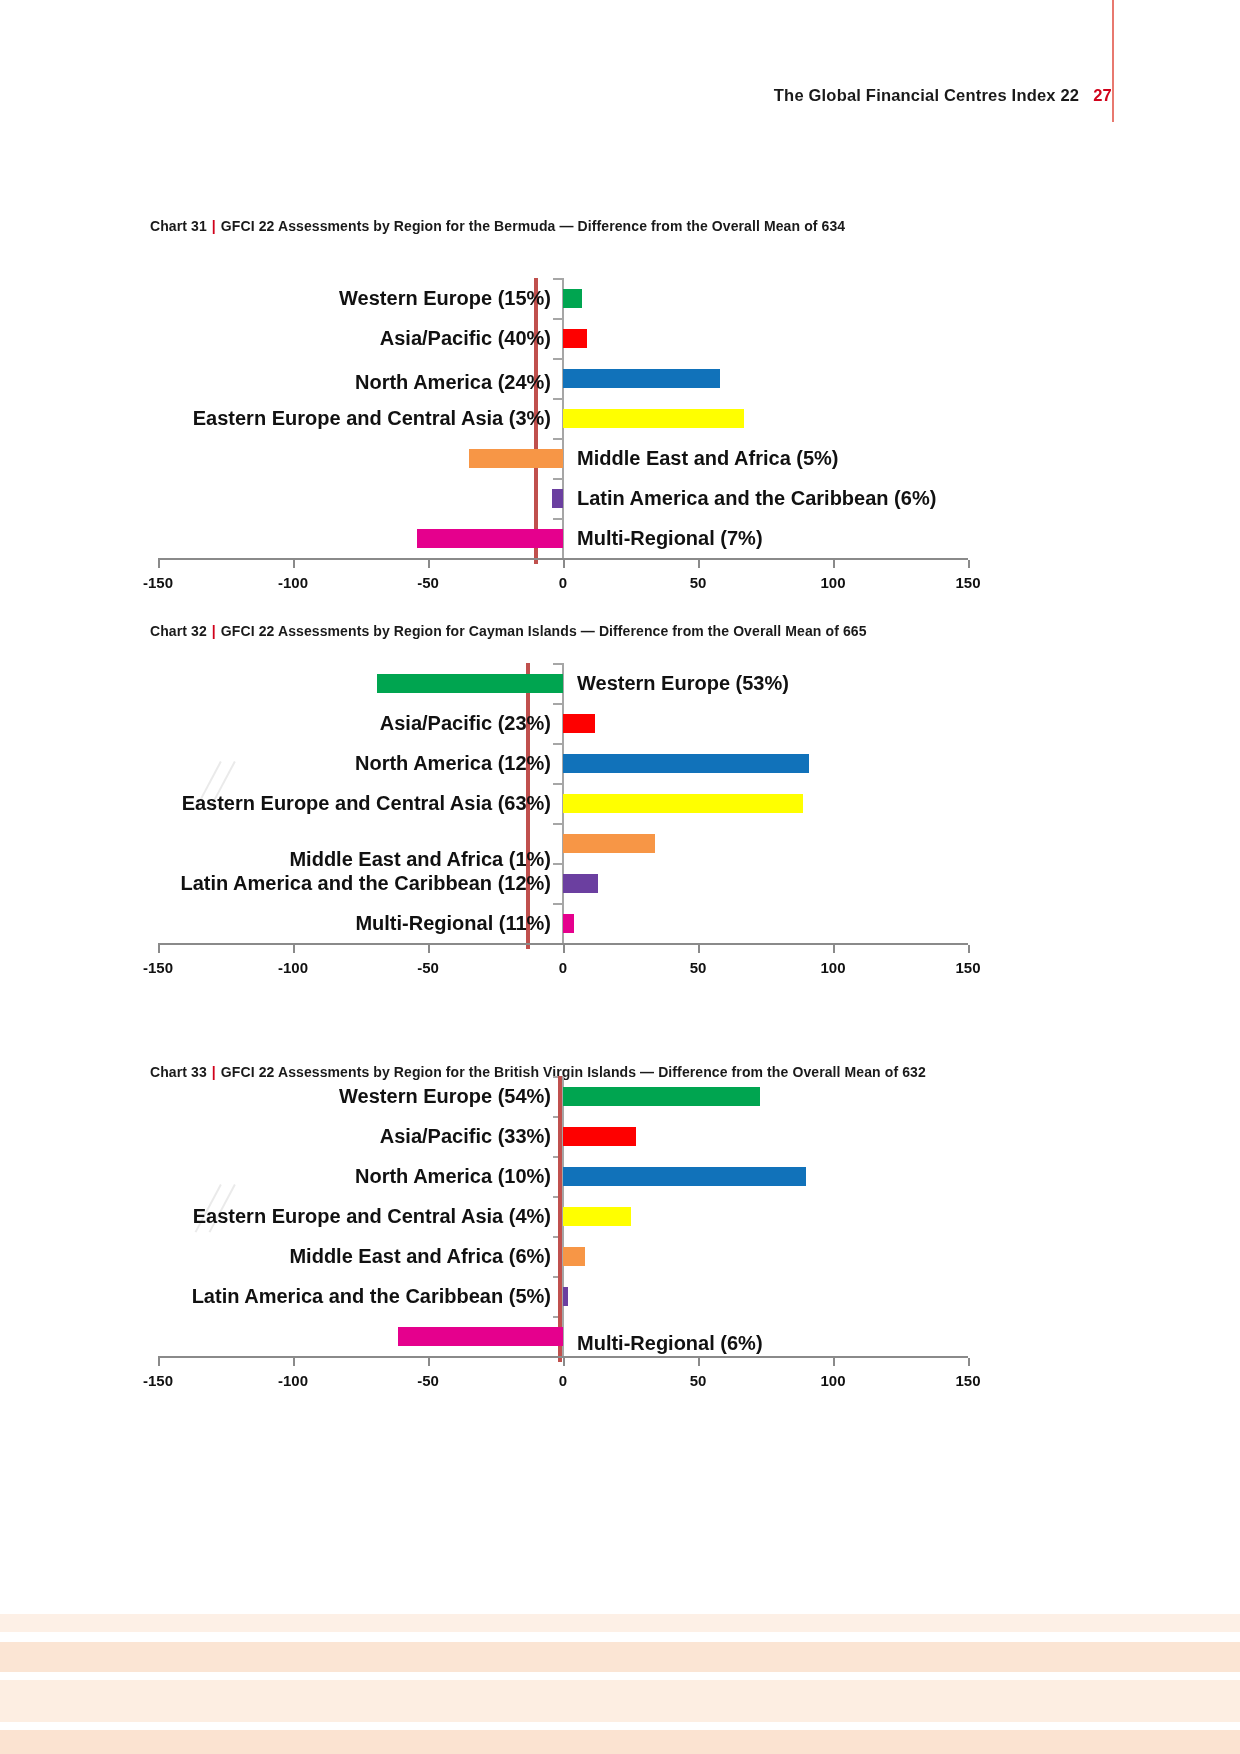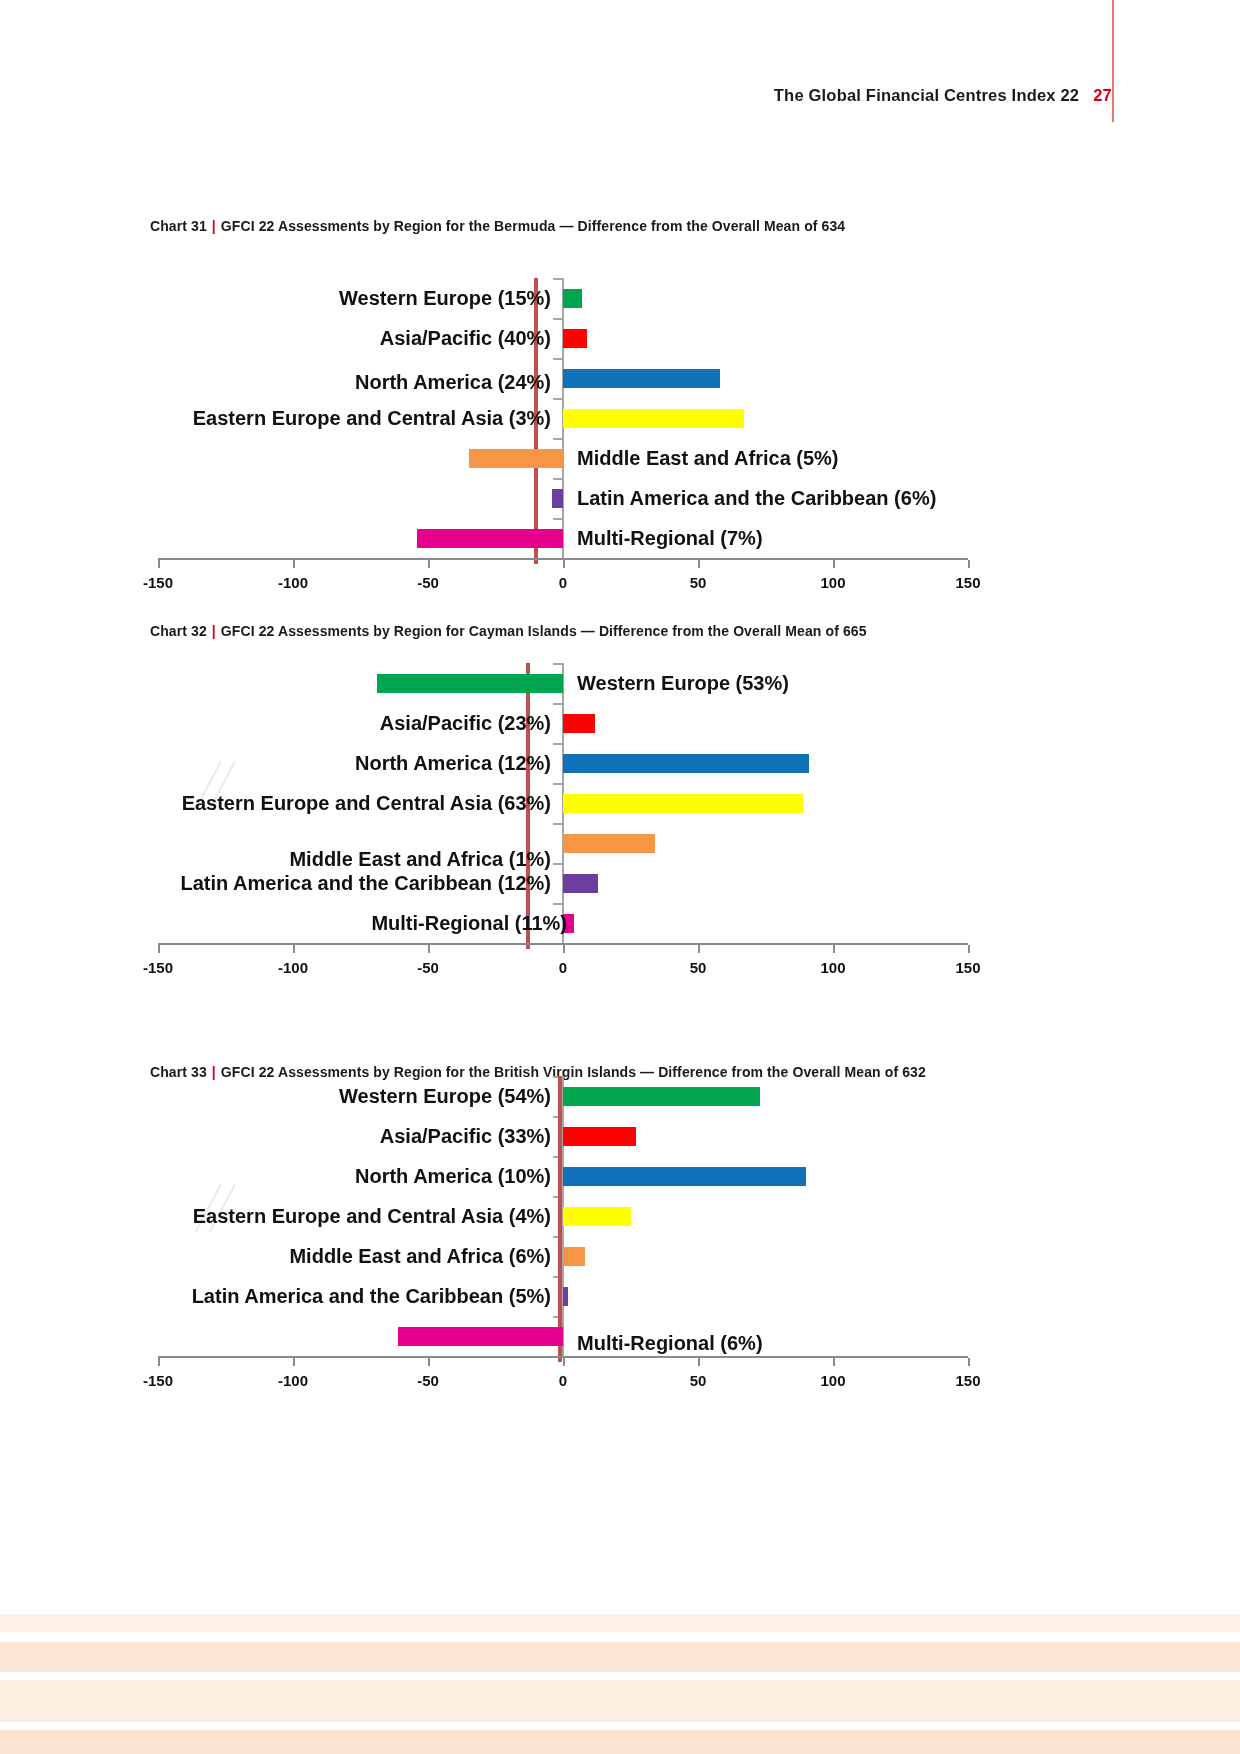--- a/index.html
+++ b/index.html
@@ -239,21 +239,21 @@
           <div class="bar-label left" style="top: 50.5px; left: 393px;">Asia/Pacific (23%)</div>
           <div class="bar" style="left: 405px; width: 245.7px; top: 90.5px; background: rgb(17, 114, 186);"></div>
           <div class="bar-label left" style="top: 90.5px; left: 393px;">North America (12%)</div>
           <div class="bar" style="left: 405px; width: 240.3px; top: 130.5px; background: rgb(255, 255, 0);"></div>
           <div class="bar-label left" style="top: 130.5px; left: 393px;">Eastern Europe and Central Asia (63%)</div>
           <div class="bar" style="left: 405px; width: 91.8px; top: 170.5px; background: rgb(247, 150, 70);"></div>
           <div class="bar-label left" style="top: 170.5px; left: 393px; margin-top: 16px;">Middle East and Africa (1%)</div>
           <div class="bar" style="left: 405px; width: 35.1px; top: 210.5px; background: rgb(107, 63, 160);"></div>
           <div class="bar-label left" style="top: 210.5px; left: 393px;">Latin America and the Caribbean (12%)</div>
           <div class="bar" style="left: 405px; width: 10.8px; top: 250.5px; background: rgb(229, 0, 141);"></div>
-          <div class="bar-label left" style="top: 250.5px; left: 393px; margin-left: 16px;">Multi-Regional (11%)</div>
+          <div class="bar-label left" style="top: 250.5px; left: 393px;">Multi-Regional (11%)</div>
           <div class="axis-line" style="top: 280px; background: rgb(138, 138, 138);"></div>
           <div class="tick" style="left: 0px; top: 282px; background: rgb(138, 138, 138);"></div>
           <div class="tick-label" style="left: 0px; top: 296px;">-150</div>
           <div class="tick" style="left: 135px; top: 282px; background: rgb(138, 138, 138);"></div>
           <div class="tick-label" style="left: 135px; top: 296px;">-100</div>
           <div class="tick" style="left: 270px; top: 282px; background: rgb(138, 138, 138);"></div>
           <div class="tick-label" style="left: 270px; top: 296px;">-50</div>
           <div class="tick" style="left: 405px; top: 282px; background: rgb(138, 138, 138);"></div>
           <div class="tick-label" style="left: 405px; top: 296px;">0</div>
           <div class="tick" style="left: 540px; top: 282px; background: rgb(138, 138, 138);"></div>

